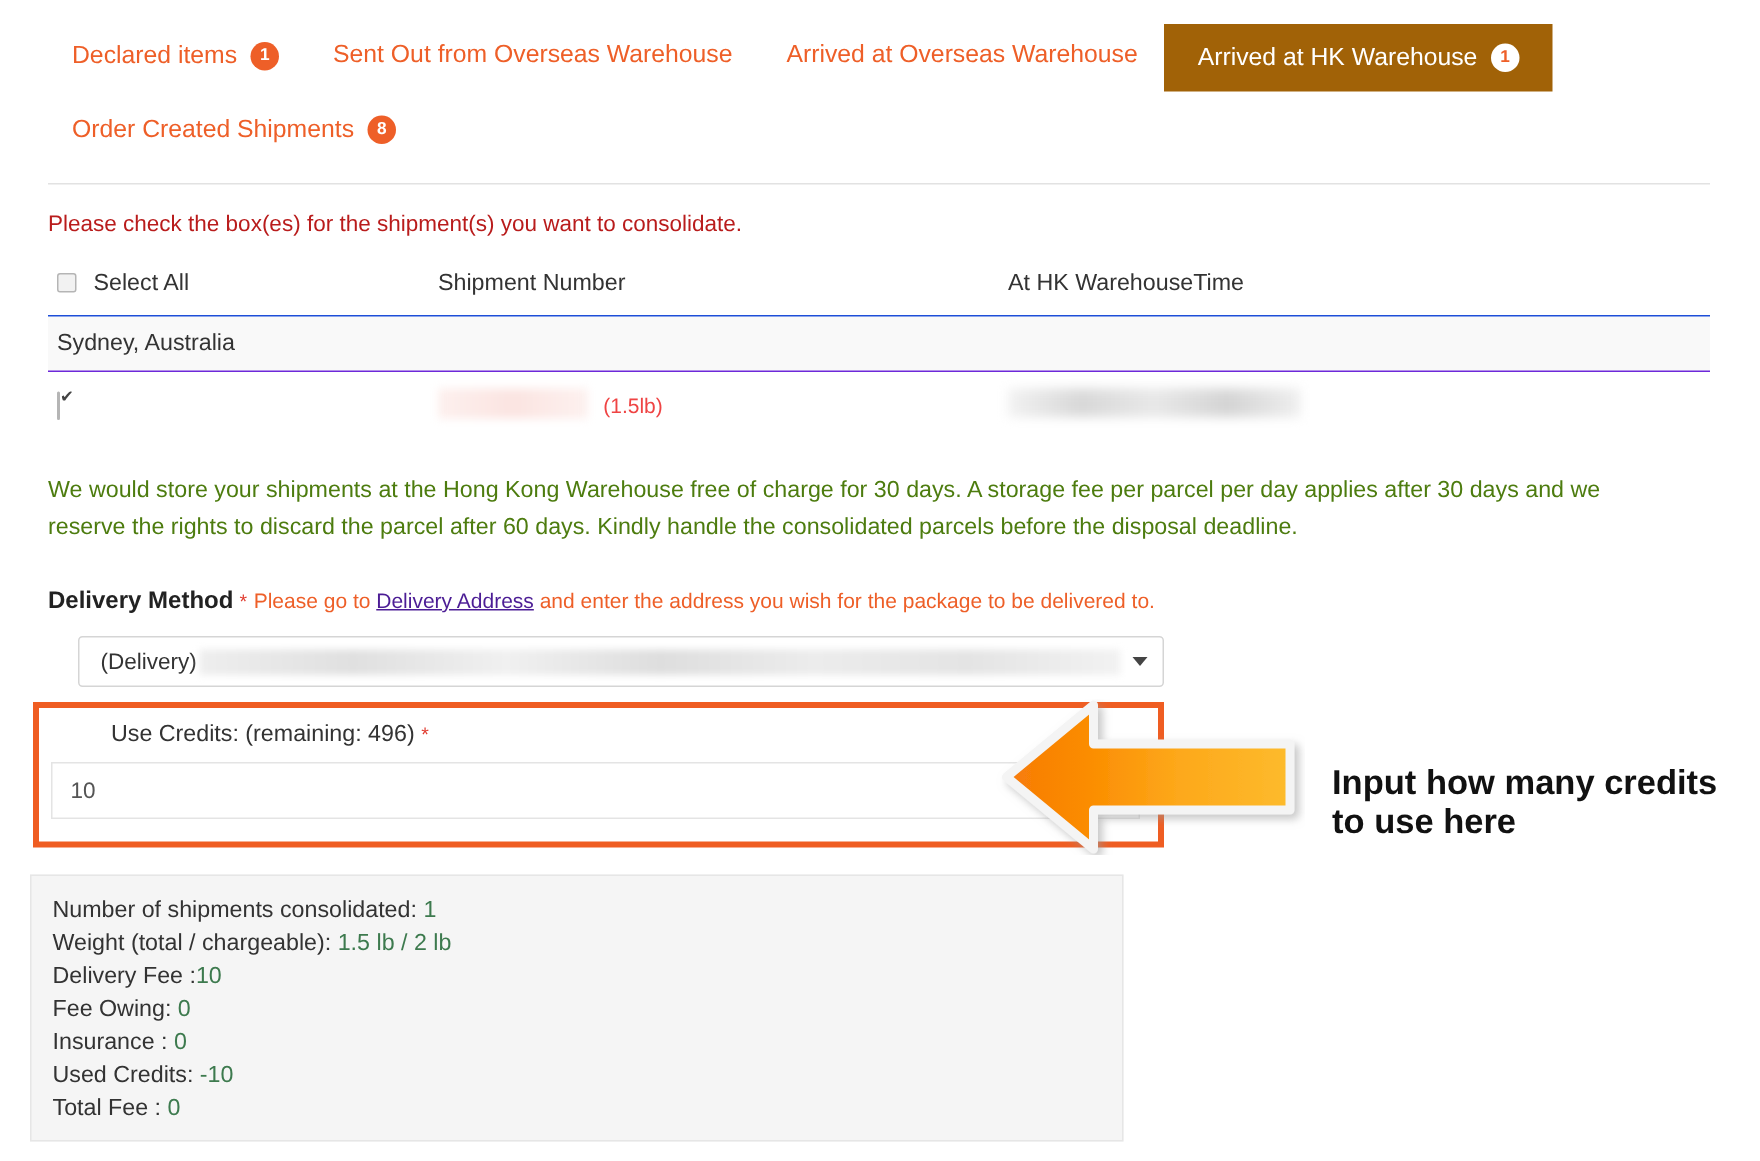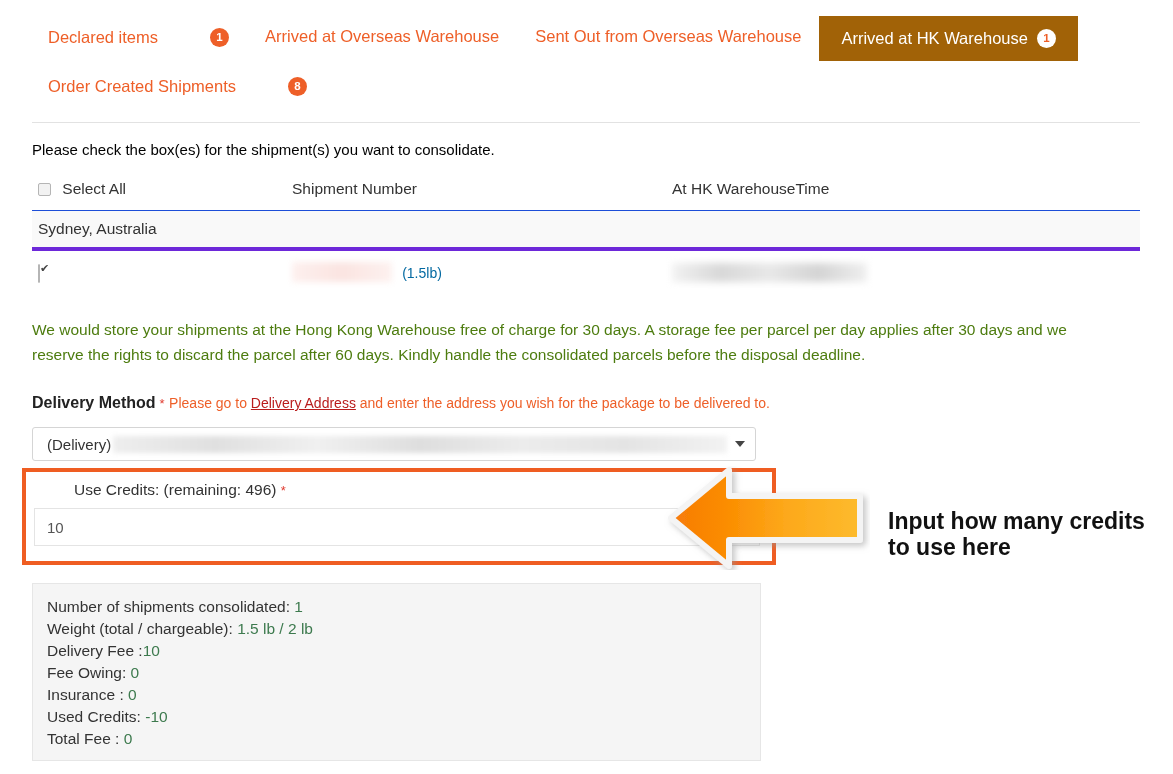--- a/index.html
+++ b/index.html
@@ -27,21 +27,21 @@
     display: inline-flex;
     align-items: center;
     font-size: 16.5px;
     color: #ee5f28;
     padding: 12px 18px;
     margin: 0 0 4px 0;
     white-space: nowrap;
     cursor: pointer;
     line-height: 1;
   }
-  .tab:first-child { margin-left: 30px; gap: 43px; }
+  .tab:first-child { margin-left: 30px; }
   .tab.active {
     background: #a16207;
     color: #ffffff;
     font-weight: normal;
     padding: 13px 22px;
   }
   .badge {
     display: inline-flex;
     align-items: center;
     justify-content: center;
@@ -64,21 +64,21 @@
 
   
   .divider {
     height: 1px;
     background: #e2e2e2;
     margin: 10px 33px 0 32px;
   }
 
   
   .instruction {
-    color: #000000;
+    color: #b91c1c;
     font-size: 15px;
     margin: 18px 0 0 32px;
   }
 
   
   .tbl {
     margin: 22px 32px 0 32px;
     width: 1108px;
     border-collapse: collapse;
     font-size: 15px;
@@ -93,21 +93,21 @@
   }
   .tbl thead tr { border-bottom: 1px solid #1d4ed8; }
   .col-a { width: 260px; }
   .col-b { width: 380px; }
   .col-c { width: auto; }
   .grouprow td {
     background: #f9f9f9;
     padding: 9px 0 9px 6px;
     font-size: 15.5px;
     color: #333333;
-    border-bottom: 4px solid #6d28d9;
+    border-bottom: 1px solid #6d28d9;
   }
   .datarow td {
     padding: 11px 0 11px 0;
     vertical-align: middle;
   }
   .chk {
     -webkit-appearance: none;
     appearance: none;
     width: 13px;
     height: 13px;
@@ -130,21 +130,21 @@
   }
   .selectall-label { font-size: 15.5px; }
   .redact-pink {
     display: inline-block;
     width: 100px;
     height: 20px;
     background: linear-gradient(90deg,#fdf0ee,#fbe4e1,#fdf1ef);
     filter: blur(3px);
     vertical-align: -4px;
   }
-  .weight-txt { font-size: 14px; color: #0369a1; margin-left: 6px; }
+  .weight-txt { font-size: 14px; color: #ef4444; margin-left: 6px; }
   .redact-gray {
     display: inline-block;
     width: 195px;
     height: 19px;
     background: linear-gradient(90deg,#f2f2f2,#d8d8d8,#e8e8e8,#d4d4d4,#efefef);
     filter: blur(3.5px);
     vertical-align: -3px;
   }
 
   
@@ -163,37 +163,38 @@
     font-weight: bold;
     color: #222;
     margin-right: 4px;
   }
   .dm-hint {
     color: #ee5f28;
     font-size: 14px;
     line-height: 28px;
   }
   .dm-hint a {
-    color: #b91c1c;
+    color: #4c1d95;
     text-decoration: underline;
     cursor: pointer;
   }
   .req { color: #e03b2f; font-size: 13px; }
   .select-wrap {
     margin-top: 10px;
     width: 724px;
     height: 34px;
     border: 1px solid #d5d5d5;
     border-radius: 3px;
     background: #fff;
     display: flex;
     align-items: center;
     padding: 0 10px 0 14px;
     box-sizing: border-box;
     cursor: pointer;
+    margin-left: 20px;
   }
   .select-text { font-size: 15px; color: #333; white-space: nowrap; }
   .select-redact {
     flex: 1;
     height: 17px;
     margin-left: 2px;
     background: linear-gradient(90deg,#eeeeee,#e0e0e0,#f0f0f0,#dedede,#ececec,#e4e4e4,#f2f2f2);
     filter: blur(2.5px);
   }
   .caret {
@@ -255,21 +256,21 @@
     font-size: 23px;
     font-weight: bold;
     color: #111;
     line-height: 26px;
     width: 280px;
   }
 
   
   .summary {
     position: absolute;
-    left: 32px;
+    left: 20px;
     top: 583px;
     width: 729px;
     min-height: 175px;
     background: #f5f5f5;
     border: 1px solid #e6e6e6;
     box-sizing: border-box;
     padding: 12px 0 10px 14px;
   }
   .summary .line {
     font-size: 15.5px;
@@ -280,24 +281,24 @@
 </style>
 </head>
 <body>
 
 <div class="tabbar">
   <div class="tab">
     <span>Declared items</span>
     <span class="badge">1</span>
   </div>
   <div class="tab">
+    <span>Sent Out from Overseas Warehouse</span>
+  </div>
+  <div class="tab">
     <span>Arrived at Overseas Warehouse</span>
-  </div>
-  <div class="tab">
-    <span>Sent Out from Overseas Warehouse</span>
   </div>
   <div class="tab active">
     <span>Arrived at HK Warehouse</span>
     <span class="badge">1</span>
   </div>
   <div class="tabrow2">
     <div class="tab">
       <span>Order Created Shipments</span>
       <span class="badge">8</span>
     </div>

